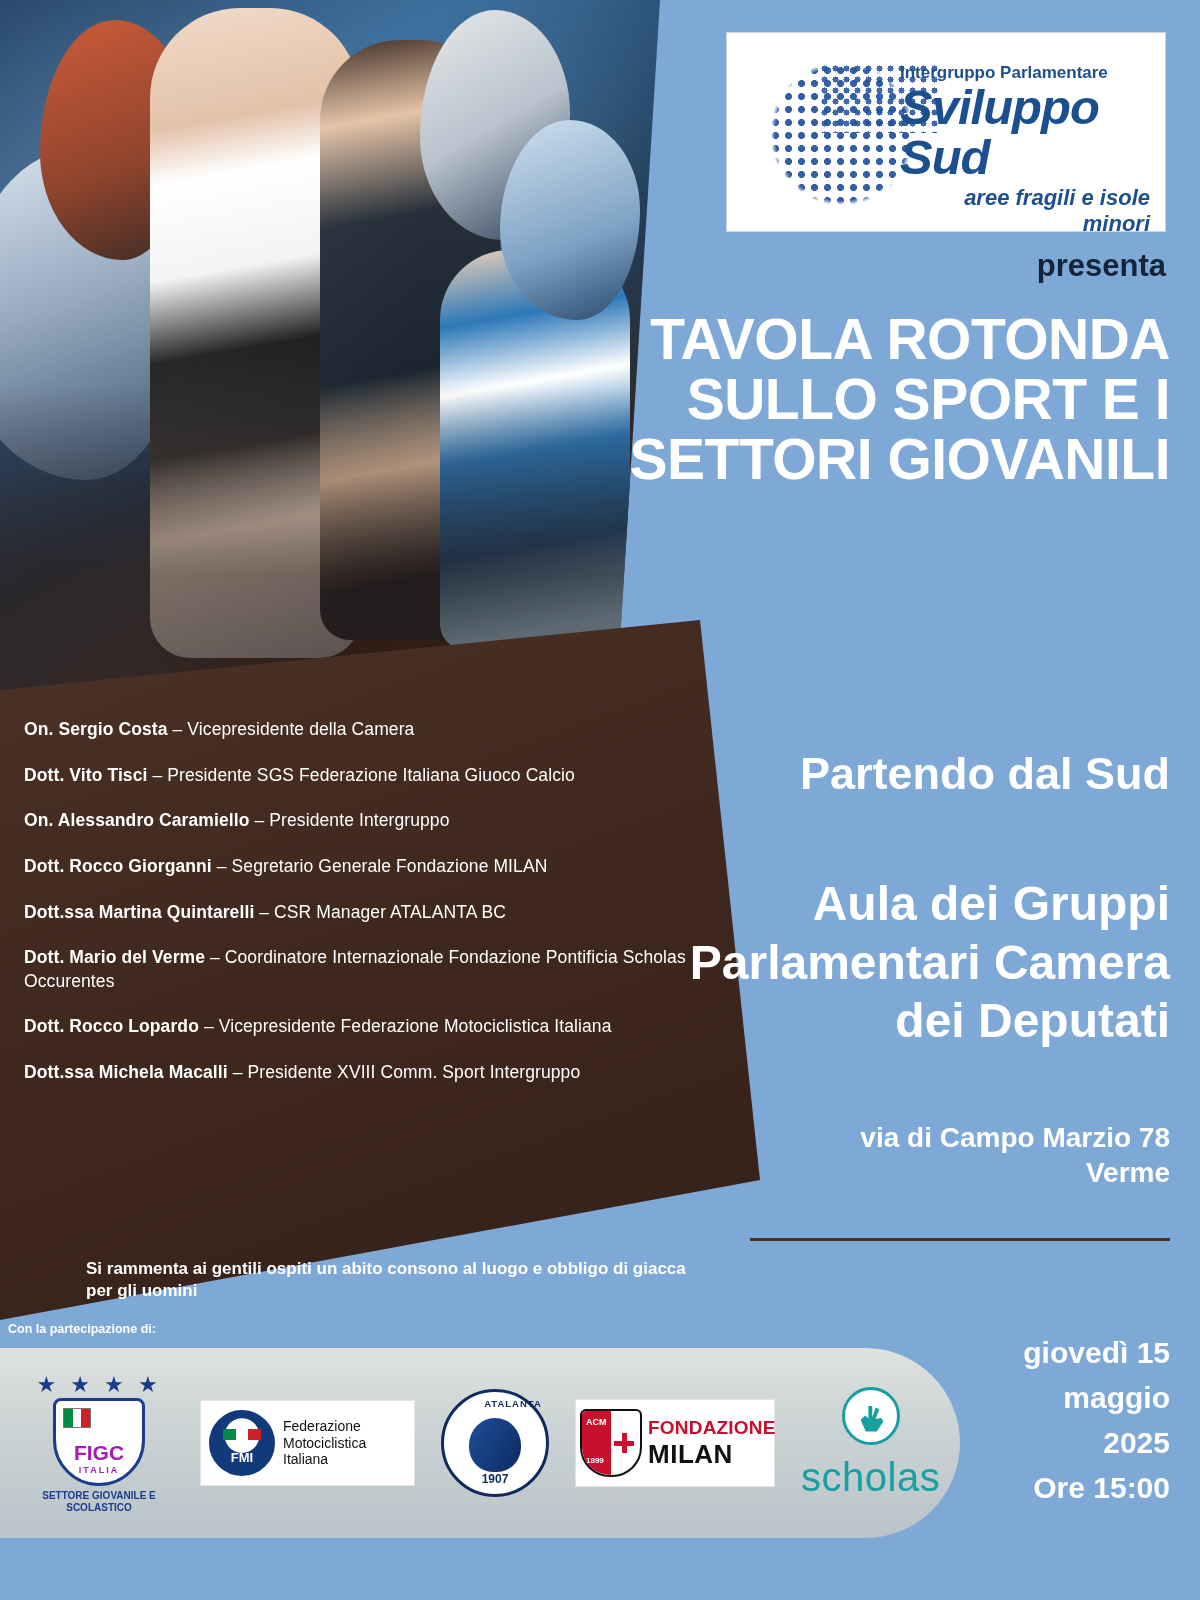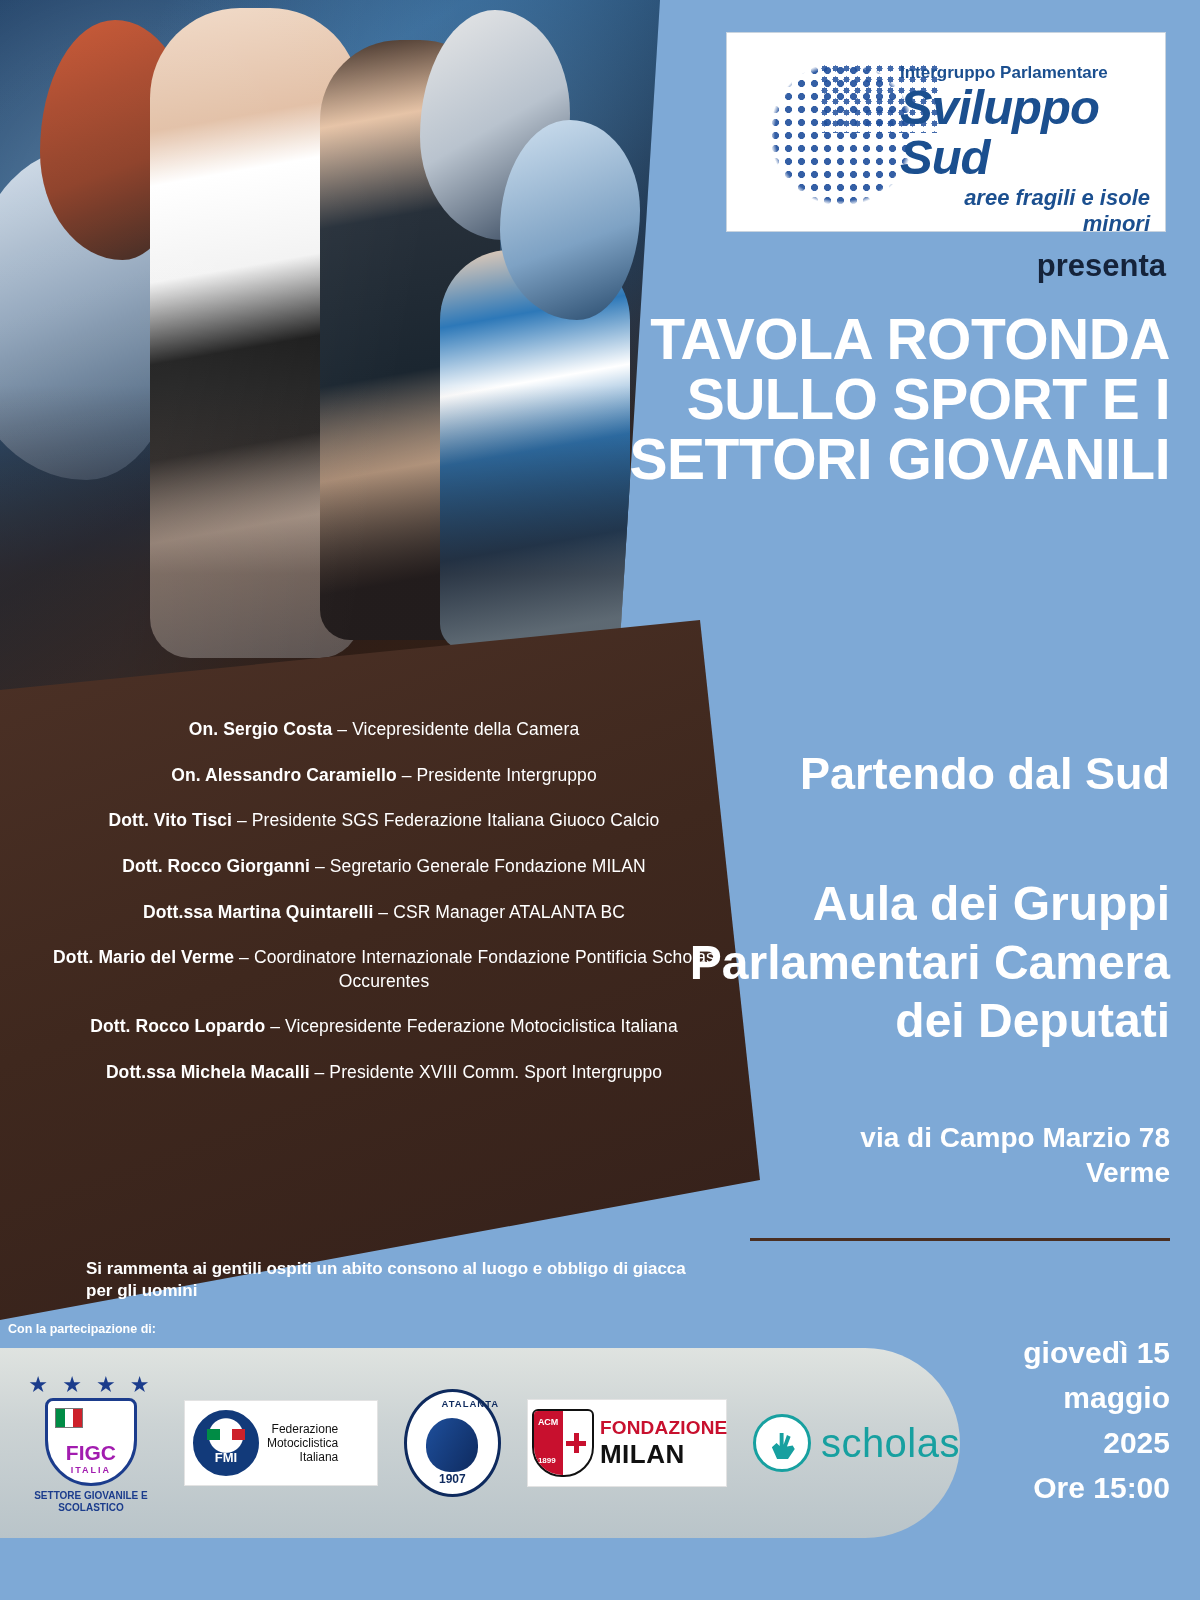--- a/index.html
+++ b/index.html
@@ -50,21 +50,20 @@
     position: absolute;
     left: 0; top: 620px;
     width: 790px; height: 700px;
     background: linear-gradient(160deg, #4c3126 0%, #3f281e 45%, #34201a 100%);
     clip-path: polygon(0 70px, 700px 0px, 760px 560px, 0 700px);
   }
   .speakers {
     position: absolute;
     left: 24px; top: 718px;
     width: 720px;
-    text-align: center;
   }
   .speaker {
     color: #ffffff;
     font-size: 17.5px;
     line-height: 1.35;
     margin-bottom: 22px;
     letter-spacing: .1px;
   }
   .speaker b { font-weight: 700; }
   .speaker .role { font-weight: 400; }
@@ -143,21 +142,21 @@
   }
   .fmi .emblem::after {
     content: "FMI";
     position: absolute; left: 0; right: 0; bottom: 9px;
     text-align: center; color: #fff; font-size: 13px; font-weight: 700;
   }
   .fmi .emblem .tri {
     position: absolute; left: 12px; right: 12px; top: 17px; height: 11px;
     background: linear-gradient(90deg, #008c45 0 33%, #ffffff 33% 66%, #cd212a 66% 100%);
   }
-  .fmi .name { font-size: 12px; color: #111; line-height: 1.18; font-weight: 500; text-align: right; }
+  .fmi .name { font-size: 14px; color: #111; line-height: 1.18; font-weight: 500; }
 
   
   .atalanta {
     width: 108px; height: 108px; border-radius: 50%;
     background: #ffffff; border: 3px solid #0e2a5e;
     position: relative; display: flex; align-items: center; justify-content: center;
     flex-direction: column;
   }
   .atalanta .top { position: absolute; top: 6px; font-size: 9.5px; font-weight: 700; color: #0e2a5e; letter-spacing: 1px; padding-left: 36px; }
   .atalanta .face {
@@ -189,21 +188,21 @@
     content: ""; position: absolute; background: #c8102e;
   }
   .milan .crest .cross::before { left: 8px; top: 0; width: 5px; height: 20px; }
   .milan .crest .cross::after { left: 0; top: 8px; width: 20px; height: 5px; }
   .milan .crest .acm { position: absolute; left: 4px; top: 6px; color: #fff; font-size: 9px; font-weight: 700; }
   .milan .crest .yr { position: absolute; left: 4px; bottom: 10px; color: #fff; font-size: 8px; font-weight: 700; }
   .milan .txt .l1 { color: #c8102e; font-weight: 700; font-size: 19px; letter-spacing: .2px; }
   .milan .txt .l2 { color: #111; font-weight: 700; font-size: 26px; letter-spacing: .5px; }
 
   
-  .scholas { display: flex; align-items: center; gap: 10px; }
+  .scholas { display: flex; align-items: center; gap: 10px; flex-direction: column; }
   .scholas .mark {
     width: 58px; height: 58px; border-radius: 50%;
     border: 3px solid #17a0a0;
     position: relative;
     background: #ffffff;
   }
   .scholas .mark .hand {
     position: absolute; left: 16px; top: 16px; width: 26px; height: 26px;
     background: #17a0a0;
     clip-path: polygon(20% 100%, 0 55%, 18% 38%, 30% 50%, 30% 0, 45% 0, 45% 45%, 58% 8%, 72% 14%, 58% 52%, 80% 48%, 88% 62%, 62% 100%);
@@ -294,24 +293,24 @@
     <div class="photo-overlay"></div>
   </div>
 
   <div class="brown-panel"></div>
 
   <div class="speakers">
     <div class="speaker">
       <b>On. Sergio Costa</b><span> – </span><span class="role">Vicepresidente della Camera</span>
     </div>
     <div class="speaker">
+      <b>Dott. Vito Tisci</b><span> – </span><span class="role">Presidente SGS Federazione Italiana Giuoco Calcio</span>
+    </div>
+    <div class="speaker">
       <b>On. Alessandro Caramiello</b><span> – </span><span class="role">Presidente  Intergruppo</span>
-    </div>
-    <div class="speaker">
-      <b>Dott. Vito Tisci</b><span> – </span><span class="role">Presidente SGS Federazione Italiana Giuoco Calcio</span>
     </div>
     <div class="speaker">
       <b>Dott. Rocco Giorganni</b><span> – </span><span class="role">Segretario Generale Fondazione MILAN</span>
     </div>
     <div class="speaker">
       <b>Dott.ssa Martina Quintarelli</b><span> – </span><span class="role">CSR Manager ATALANTA BC</span>
     </div>
     <div class="speaker">
       <b>Dott. Mario del Verme</b><span> – </span><span class="role">Coordinatore Internazionale Fondazione Pontificia Scholas Occurentes</span>
     </div>

